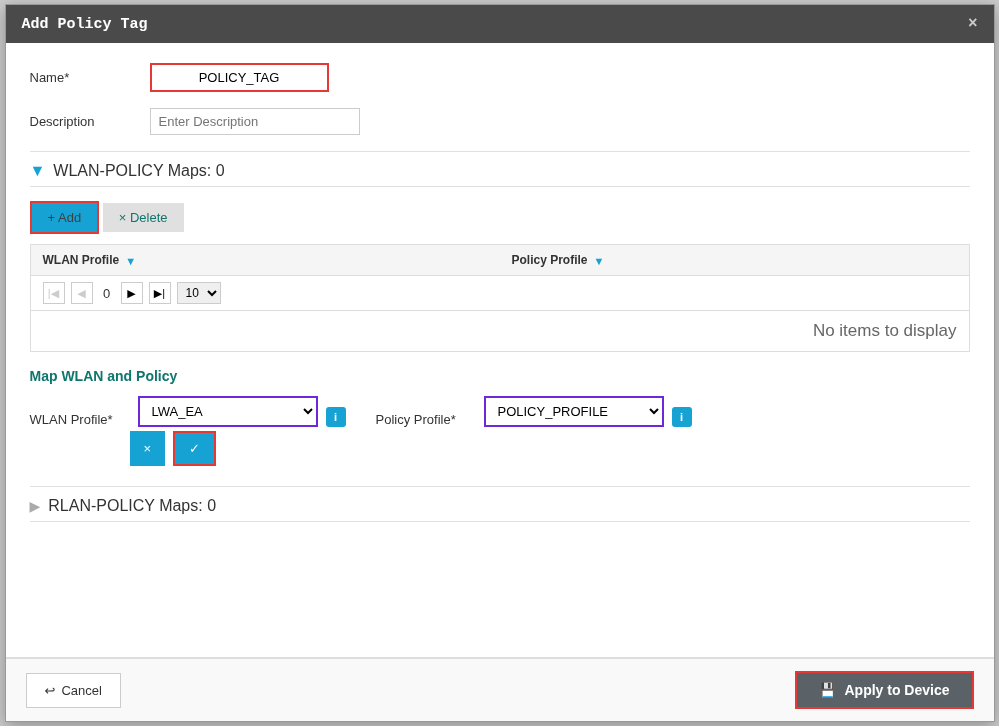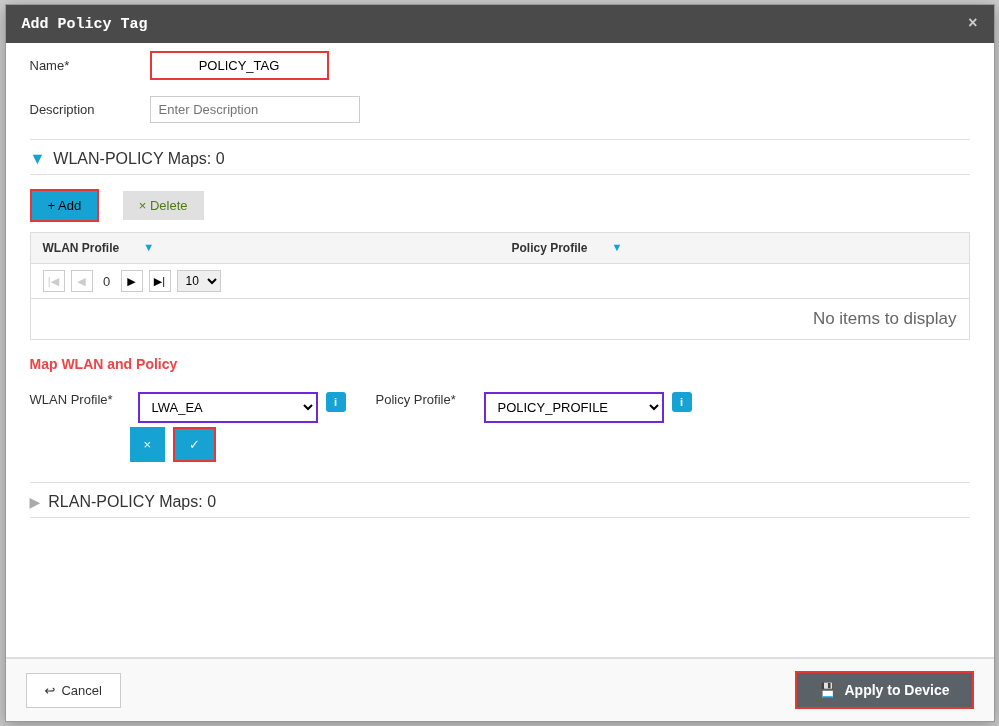--- a/index.html
+++ b/index.html
@@ -34,21 +34,21 @@
       justify-content: space-between;
       flex-shrink: 0;
       font-family: Liberation Mono, monospace;
     }
     .modal-header .close-btn {
       cursor: pointer;
       font-size: 16px;
       color: #ccc;
     }
     .modal-body {
-      padding: 8px 24px;
+      padding: 20px 24px;
       flex: 1;
       overflow-y: auto;
     }
     .form-row {
       display: flex;
       align-items: center;
       margin-bottom: 16px;
     }
     .form-label {
       width: 120px;
@@ -85,61 +85,61 @@
       margin-right: 8px;
       cursor: pointer;
     }
     .section-title {
       font-size: 16px;
       font-weight: normal;
       color: #333;
     }
     .btn-add {
       background: #17a2d4;
-      color: #000000;
+      color: #404040;
       border: none;
       padding: 7px 16px;
       cursor: pointer;
       font-size: 13px;
       display: inline-flex;
       align-items: center;
       gap: 4px;
       border: 2px solid #e53935;
     }
     .btn-delete {
       background: #e0e0e0;
-      color: #4d7c0f;
+      color: #0f766e;
       border: none;
       padding: 7px 16px;
       cursor: pointer;
       font-size: 13px;
       display: inline-flex;
       align-items: center;
       gap: 4px;
-      margin-left: 20px;
+      margin-left: 0;
       text-align: right;
     }
     .table-container {
       border: 1px solid #ddd;
       margin-top: 10px;
       margin-bottom: 16px;
     }
     .table-header {
       display: flex;
       background: #f5f5f5;
       border-bottom: 1px solid #ddd;
     }
     .table-header-cell {
       padding: 8px 12px;
       font-weight: bold;
       font-size: 12px;
       color: #333;
       display: flex;
-      align-items: flex-start;
-      gap: 24px;
+      align-items: flex-end;
+      gap: 6px;
     }
     .table-header-cell:first-child {
       flex: 1;
     }
     .table-header-cell:last-child {
       flex: 1;
     }
     .filter-icon {
       color: #17a2d4;
       font-size: 11px;
@@ -180,22 +180,22 @@
     }
     .no-items {
       padding: 10px 12px;
       color: #666;
       font-size: 17px;
       text-align: right;
     }
     .map-section-title {
       font-size: 14px;
       font-weight: bold;
-      color: #ef4444;
-      margin-bottom: 20px;
+      color: #0f766e;
+      margin-bottom: 12px;
     }
     .map-label {
       font-size: 13px;
       color: #333;
       width: 100px;
       flex-shrink: 0;
     }
     .map-select {
       border: 2px solid #6d28d9;
       padding: 5px 8px;
@@ -291,21 +291,21 @@
       border-top: 1px solid #e0e0e0;
       margin: 10px 0;
     }
     .policy-row {
       display: flex;
       align-items: center;
       gap: 30px;
     }
     .policy-col {
       display: flex;
-      align-items: flex-start;
+      align-items: flex-end;
       gap: 8px;
     }
   </style>
 </head>
 <body>
 
 <div class="modal">
 
   <div class="modal-header">
     <span>Add Policy Tag</span>

